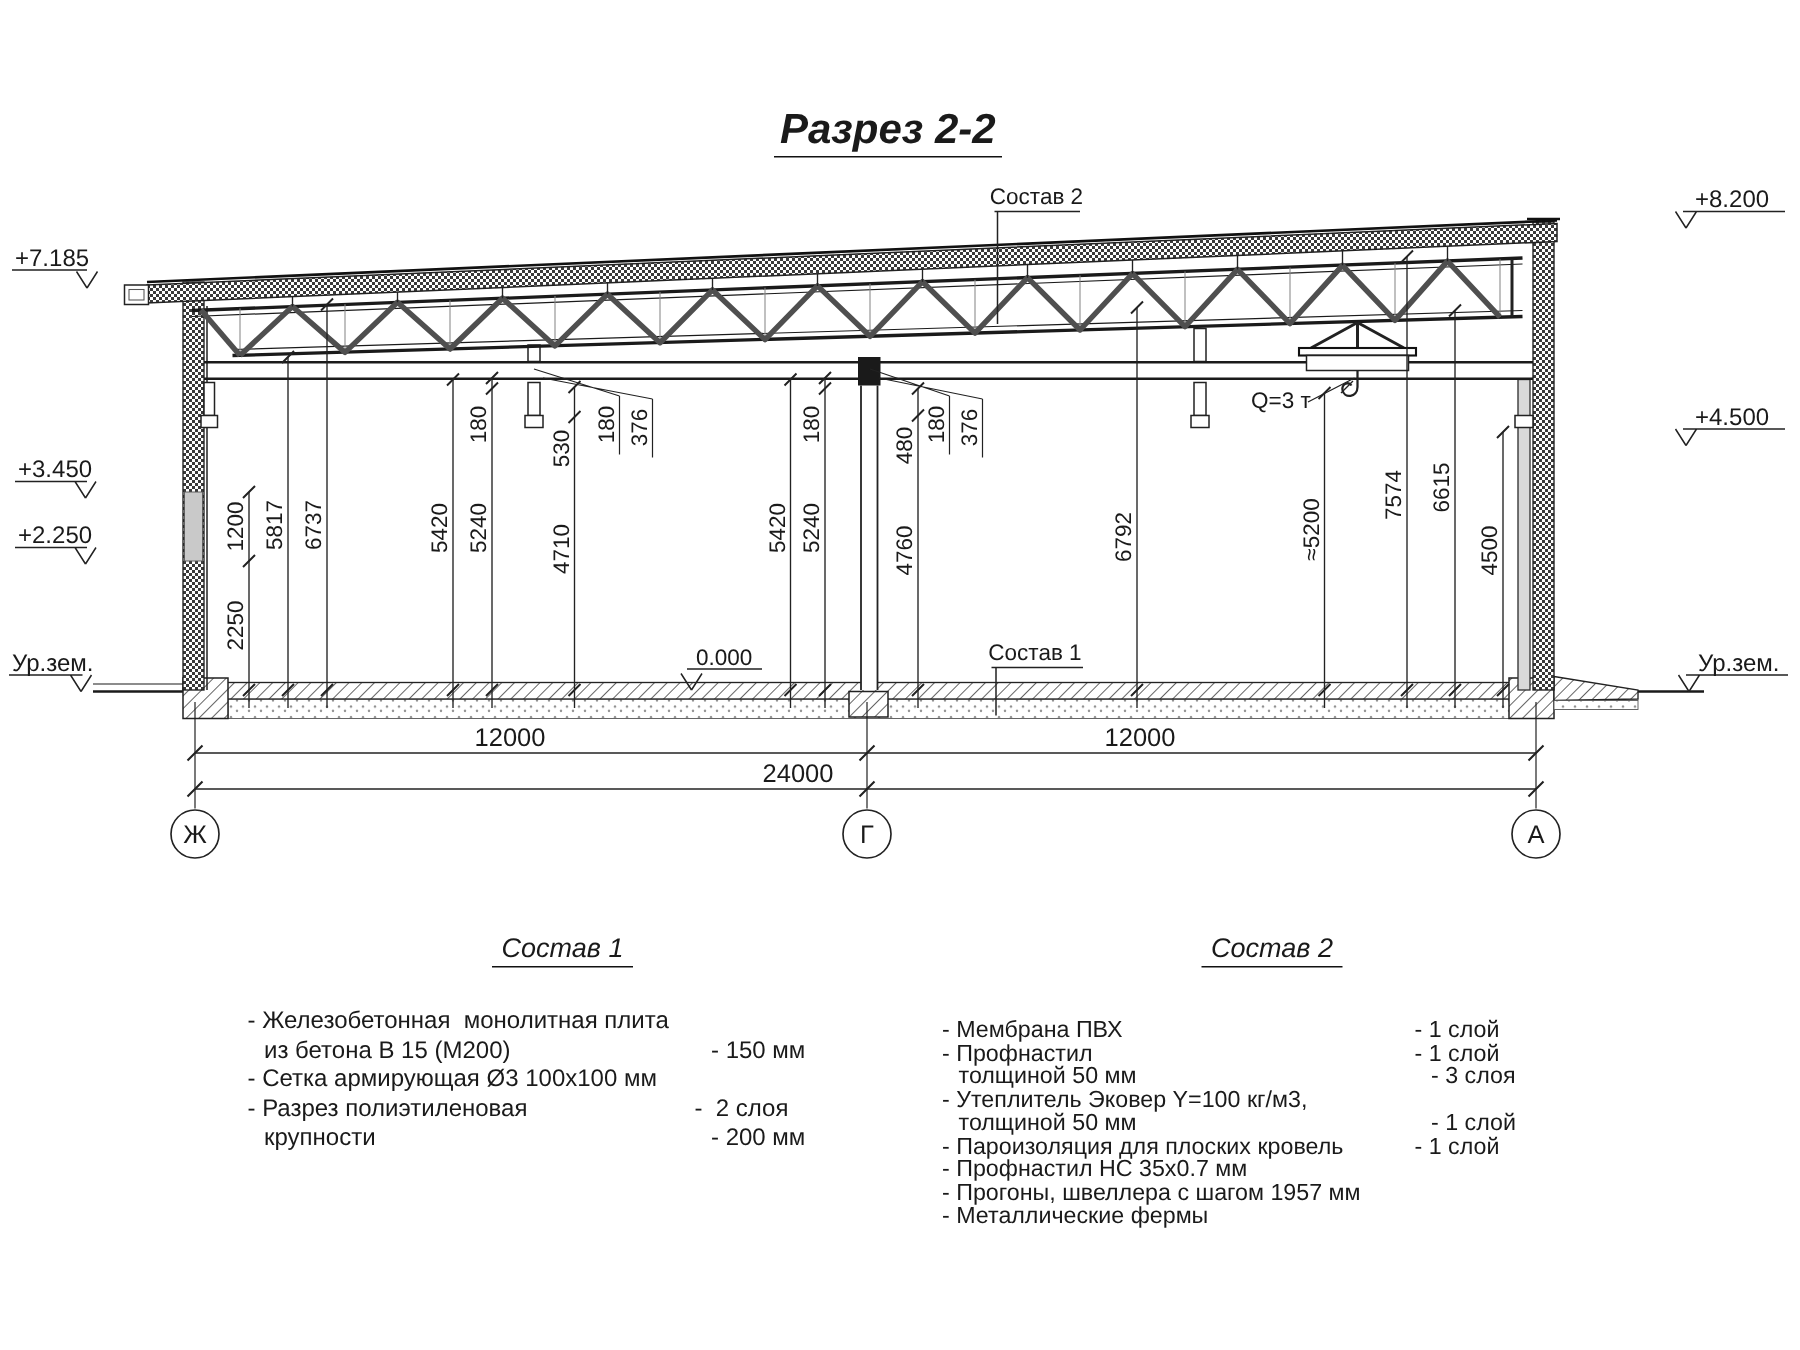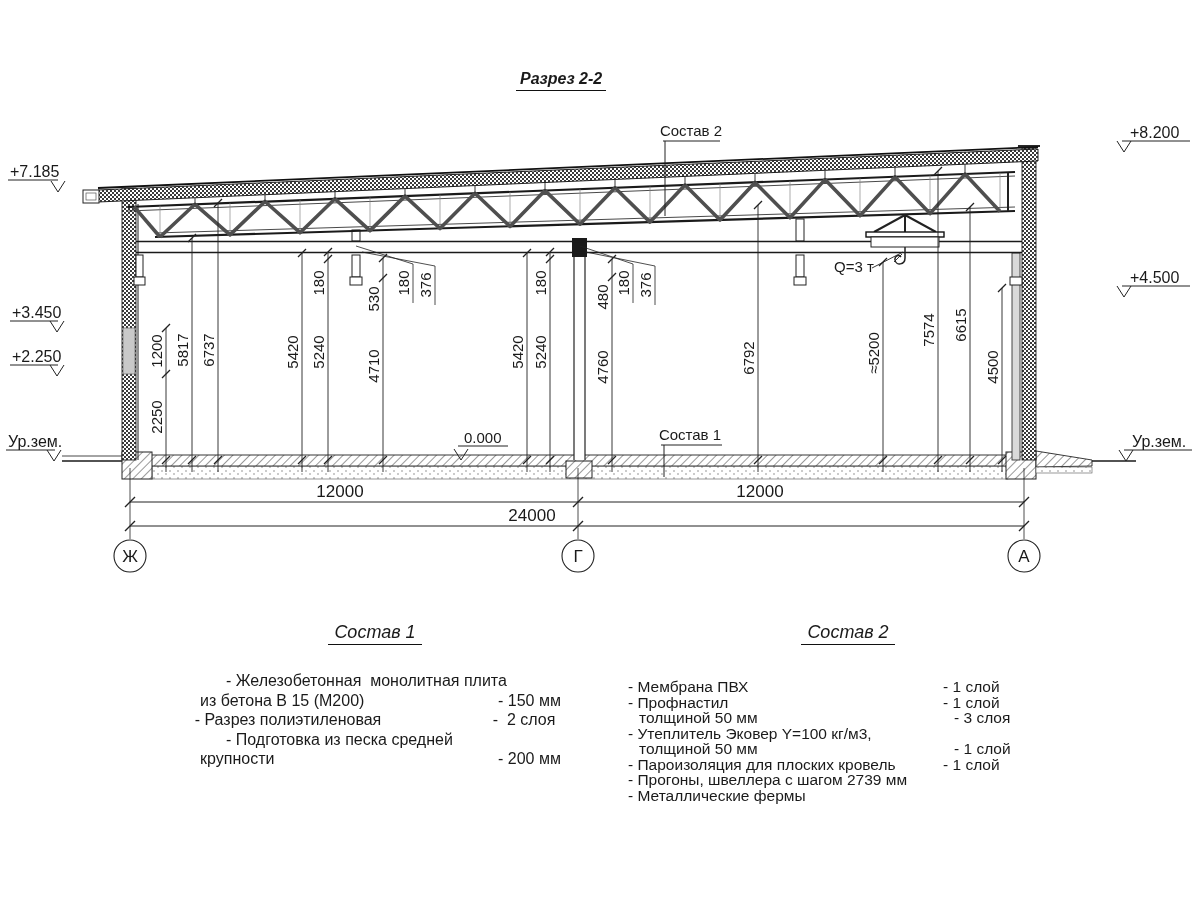--- a/index.html
+++ b/index.html
@@ -5,31 +5,31 @@
   html,body{margin:0;padding:0;background:#fff;}
   #page{position:relative;width:1200px;height:900px;background:#fff;overflow:hidden;
         font-family:"Liberation Sans", sans-serif;color:#1a1a1a;}
   #drawing{position:absolute;left:0;top:0;}
   svg text{font-family:"Liberation Sans", sans-serif;fill:#1a1a1a;}
   .dim{font-size:15px;}
   .elev{font-size:16px;}
   .call{font-size:15px;}
   .bdim{font-size:17px;}
   .axis{font-size:17px;}
-  #title{position:absolute;left:516px;top:70px;font-size:16px;font-style:italic;font-weight:bold;
+  #title{position:absolute;left:516px;top:70px;font-size:28px;font-style:italic;font-weight:bold;
          border-bottom:1.6px solid #111;padding:0 4px 2px 4px;}
   .sostav{position:absolute;top:622px;}
   #sostav1{left:165px;width:420px;}
   #sostav2{left:628px;width:440px;}
   .sostav .stitle{font-size:18px;font-style:italic;text-align:center;margin:0 auto;
                   width:auto;display:table;border-bottom:1.4px solid #111;padding:0 6px 1px 6px;}
   #sostav1 .stitle{margin-bottom:26px;}
   #sostav2 .stitle{margin-bottom:34px;}
   .row{display:flex;align-items:baseline;}
-  #sostav1 .row{font-size:16px;line-height:19.5px;justify-content:center;}
+  #sostav1 .row{font-size:16px;line-height:19.5px;}
   #sostav2 .row{font-size:15.5px;line-height:15.5px;}
   #sostav1 .nm{width:298px;white-space:pre;}
   #sostav2 .nm{width:315px;white-space:pre;}
   .row.ind .nm{padding-left:11px;}
   .vl{white-space:pre;}
 </style>
 </head>
 <body>
 
 <div id="page">
@@ -238,26 +238,26 @@
   <div class="stitle">Состав 1</div>
   <div class="row">
         <span class="nm">- Железобетонная  монолитная плита</span>
         <span class="vl"></span>
       </div>
   <div class="row ind">
         <span class="nm">из бетона В 15 (М200)</span>
         <span class="vl">- 150 мм</span>
       </div>
   <div class="row">
+        <span class="nm">- Сетка армирующая Ø3 100х100 мм</span>
+        <span class="vl"></span>
+      </div>
+  <div class="row">
         <span class="nm">- Разрез полиэтиленовая</span>
         <span class="vl">-  2 слоя</span>
-      </div>
-  <div class="row">
-        <span class="nm">- Подготовка из песка средней</span>
-        <span class="vl"></span>
       </div>
   <div class="row ind">
         <span class="nm">крупности</span>
         <span class="vl">- 200 мм</span>
       </div>
 </div>
 
 <div id="sostav2" class="sostav">
   <div class="stitle">Состав 2</div>
   <div class="row">
@@ -278,21 +278,25 @@
       </div>
   <div class="row ind">
         <span class="nm">толщиной 50 мм</span>
         <span class="vl">- 1 слой</span>
       </div>
   <div class="row">
         <span class="nm">- Пароизоляция для плоских кровель</span>
         <span class="vl">- 1 слой</span>
       </div>
   <div class="row">
-        <span class="nm">- Прогоны, швеллера с шагом 2739 мм</span>
+        <span class="nm">- Профнастил НС 35х0.7 мм</span>
+        <span class="vl"></span>
+      </div>
+  <div class="row">
+        <span class="nm">- Прогоны, швеллера с шагом 1957 мм</span>
         <span class="vl"></span>
       </div>
   <div class="row">
         <span class="nm">- Металлические фермы</span>
         <span class="vl"></span>
       </div>
 </div>
 
 </div>
 

